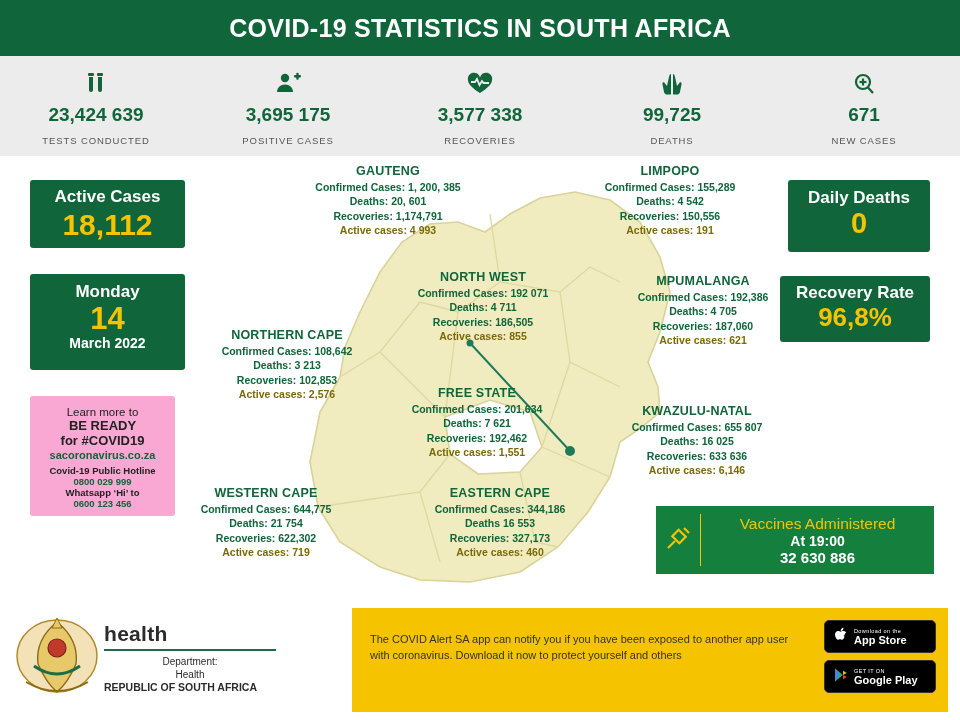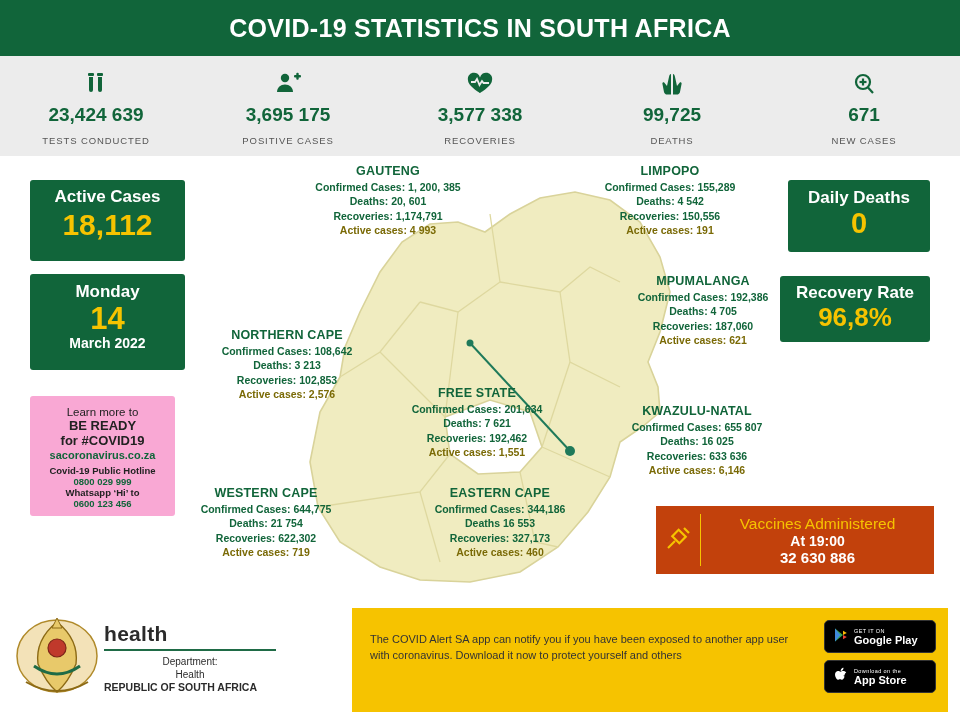--- a/index.html
+++ b/index.html
@@ -65,21 +65,21 @@
   .card {
     background:#11653a;
     color:#fff;
     text-align:center;
     border-radius:3px;
   }
   .card .ttl { font-size: 17px; font-weight: bold; }
   .card .big { color:#f6c300; font-weight: bold; }
 
   #active-cases-card {
-    position:absolute; left: 30px; top: 24px; width: 155px; height: 81px;
+    position:absolute; left: 30px; top: 24px; width: 155px; height: 68px;
     padding-top: 7px;
   }
   #active-cases-card .big { font-size: 30px; line-height: 34px; margin-top:1px;}
 
   #date-card {
     position:absolute; left: 30px; top: 118px; width: 155px; height: 96px;
     padding-top: 8px;
   }
   #date-card .ttl { font-size: 17px; }
   #date-card .big { font-size: 31px; line-height:33px; }
@@ -108,21 +108,21 @@
   #daily-deaths-card .big { font-size: 29px; line-height:31px; }
   #recovery-rate-card {
     position:absolute; right: 30px; top: 120px; width: 150px; height: 66px;
     padding-top: 7px;
   }
   #recovery-rate-card .big { font-size: 26px; line-height:29px; }
 
   
   #vaccines-card {
     position:absolute; left: 656px; top: 350px; width: 278px; height: 68px;
-    background:#c2410c; color:#fff; display:flex; align-items:center;
+    background:#15803d; color:#fff; display:flex; align-items:center;
   }
   #vaccines-card .vico { width: 44px; text-align:center; }
   #vaccines-card .vbar { width:1px; height:52px; background:#f6c300; }
   #vaccines-card .vtxt { flex:1; text-align:center; }
   #vaccines-card .v1 { color:#f6c300; font-size:15.5px; }
   #vaccines-card .v2 { font-size:14px; font-weight:bold; }
   #vaccines-card .v3 { font-size:15px; font-weight:bold; }
 
   
   .prov {
@@ -340,20 +340,27 @@
   </div>
 
   <div class="prov" style="left:570px; top:8px; width:200px;">
     <div class="pname">LIMPOPO</div>
     <div class="pline">Confirmed Cases: 155,289</div>
     <div class="pline">Deaths:  4 542</div>
     <div class="pline">Recoveries: 150,556</div>
     <div class="pline act">Active cases:  191</div>
   </div>
 
+  <div class="prov" style="left:378px; top:114px; width:210px;">
+    <div class="pname">NORTH WEST</div>
+    <div class="pline">Confirmed Cases: 192 071</div>
+    <div class="pline">Deaths:  4 711</div>
+    <div class="pline">Recoveries: 186,505</div>
+    <div class="pline act">Active cases: 855</div>
+  </div>
 
   <div class="prov" style="left:598px; top:118px; width:210px;">
     <div class="pname">MPUMALANGA</div>
     <div class="pline">Confirmed Cases: 192,386</div>
     <div class="pline">Deaths:  4 705</div>
     <div class="pline">Recoveries: 187,060</div>
     <div class="pline act">Active cases: 621</div>
   </div>
 
   <div class="prov" style="left:192px; top:172px; width:190px;">
@@ -416,42 +423,42 @@
     <div class="rule"></div>
     <div class="h2">Department:</div>
     <div class="h2">Health</div>
     <div class="h3">REPUBLIC OF SOUTH AFRICA</div>
   </div>
 
   <div class="promo">
     <div class="pb">The COVID Alert SA app can notify you if you have been exposed to another app user with coronavirus. Download it now to protect yourself and others</div>
 
     <div class="badges">
+      <div class="badge">
+        <div class="bico">
+          <svg width="14" height="16" viewBox="0 0 14 16">
+              <path d="M10.5 8.5c0-2 1.6-2.9 1.7-3-0.9-1.3-2.3-1.5-2.8-1.5-1.2-.1-2.3.7-2.9.7-.6 0-1.5-.7-2.5-.7C2.7 4 1 5.1 1 7.8c0 1 .4 2.1.9 3 .5.8 1.1 1.9 2 1.9.8 0 1.1-.5 2.1-.5 1 0 1.3.5 2.1.5.9 0 1.5-1 2-1.9.3-.5.5-1 .6-1.2-1.1-.4-1.2-1.6-1.2-1.1zM8.8 2.9c.5-.6.8-1.4.7-2.2-.7 0-1.6.5-2.1 1.1-.4.5-.8 1.3-.7 2.1.8.1 1.6-.4 2.1-1z" fill="#fff"></path>
+            </svg>
+        </div>
+        <div class="btxt">
+          <div class="bt1">Download on the</div>
+          <div class="bt2">App Store</div>
+        </div>
+      </div>
       <div class="badge">
         <div class="bico">
           <svg width="14" height="16" viewBox="0 0 14 16">
             <path d="M1 1.5 L9 8 L1 14.5 Z" fill="#34a853"></path>
             <path d="M1 1.5 L9 8 L1 14.5 Z" fill="none"></path>
             <path d="M9 8 L12.8 5.9 L9 3.8 Z" fill="#fbbc04"></path>
             <path d="M9 8 L12.8 10.1 L9 12.2 Z" fill="#ea4335"></path>
             <path d="M1 1.5 L6.5 8 L1 14.5 Z" fill="#4285f4" opacity=".85"></path>
           </svg>
         </div>
         <div class="btxt">
           <div class="bt1">GET IT ON</div>
           <div class="bt2">Google Play</div>
         </div>
       </div>
-      <div class="badge">
-        <div class="bico">
-          <svg width="14" height="16" viewBox="0 0 14 16">
-              <path d="M10.5 8.5c0-2 1.6-2.9 1.7-3-0.9-1.3-2.3-1.5-2.8-1.5-1.2-.1-2.3.7-2.9.7-.6 0-1.5-.7-2.5-.7C2.7 4 1 5.1 1 7.8c0 1 .4 2.1.9 3 .5.8 1.1 1.9 2 1.9.8 0 1.1-.5 2.1-.5 1 0 1.3.5 2.1.5.9 0 1.5-1 2-1.9.3-.5.5-1 .6-1.2-1.1-.4-1.2-1.6-1.2-1.1zM8.8 2.9c.5-.6.8-1.4.7-2.2-.7 0-1.6.5-2.1 1.1-.4.5-.8 1.3-.7 2.1.8.1 1.6-.4 2.1-1z" fill="#fff"></path>
-            </svg>
-        </div>
-        <div class="btxt">
-          <div class="bt1">Download on the</div>
-          <div class="bt2">App Store</div>
-        </div>
-      </div>
     </div>
   </div>
 
 </div>
 
 </body></html>

